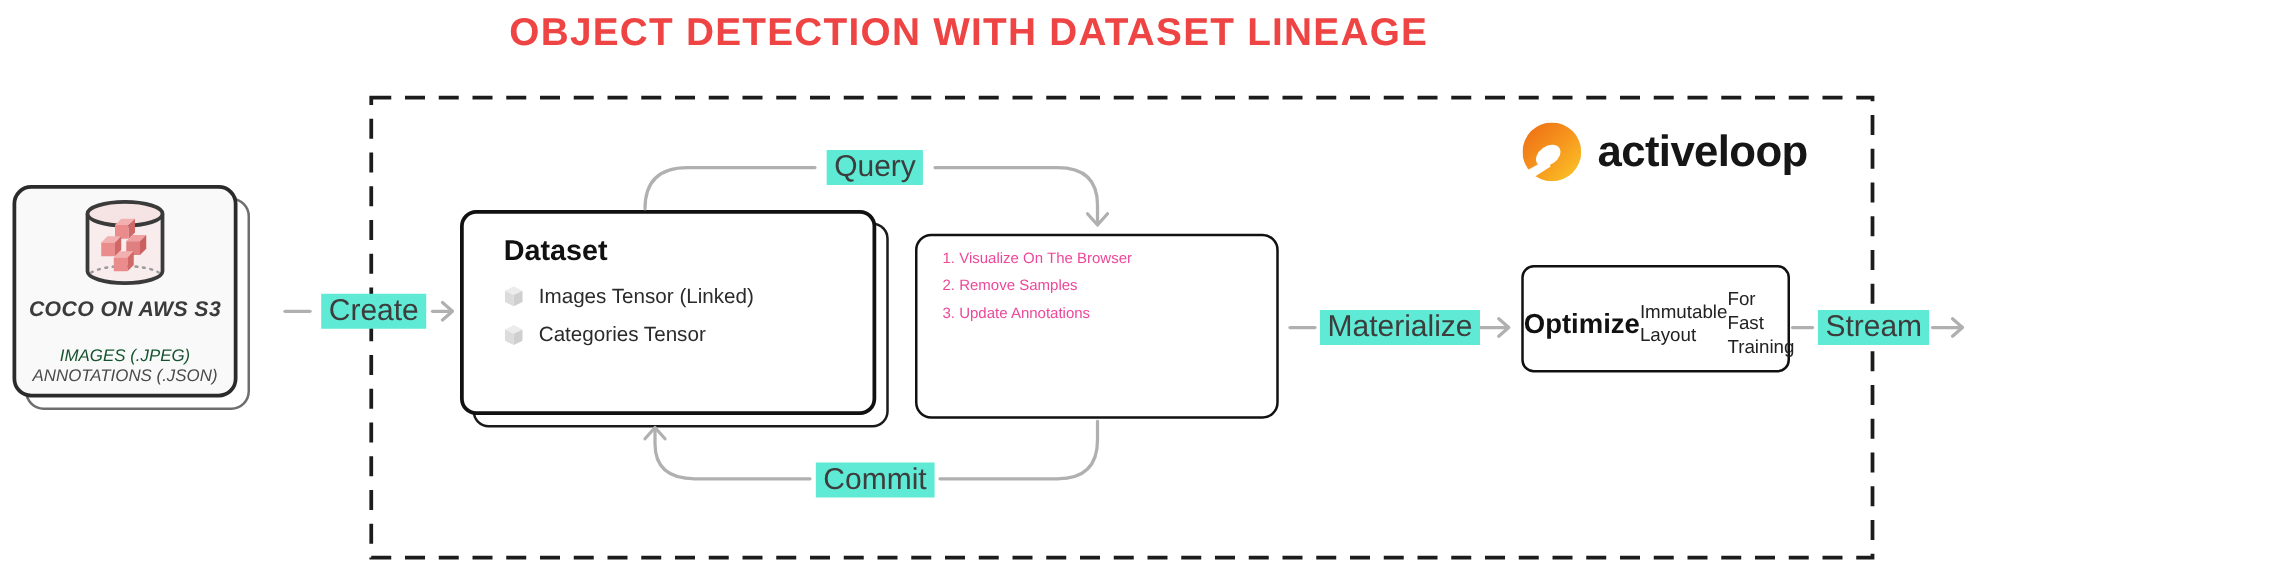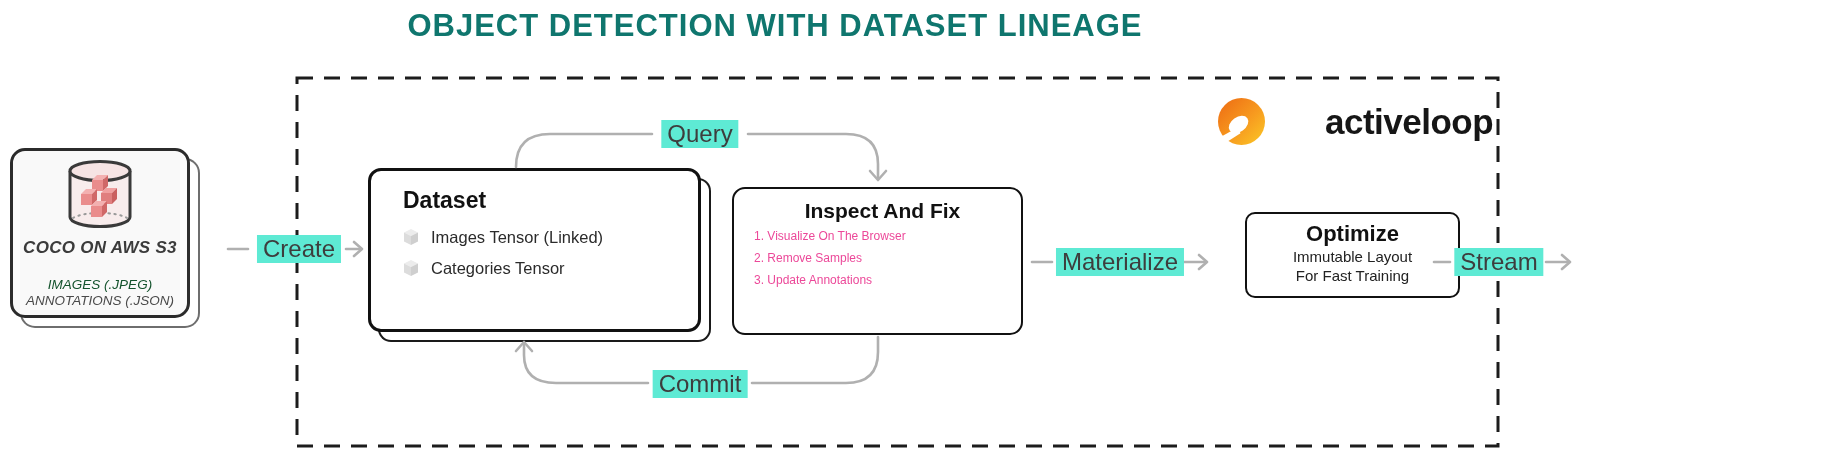--- a/index.html
+++ b/index.html
@@ -2,21 +2,21 @@
 <html><head>
 <meta charset="utf-8">
 <style>
   * { margin:0; padding:0; box-sizing:border-box; }
   body { background:#ffffff; font-family:"Liberation Sans", sans-serif; }
   #canvas { position:relative; width:1821px; height:461px; background:#ffffff; overflow:hidden; }
 
   .page-title {
     position:absolute; left:180px; top:8px; width:1190px;
     text-align:center; font-size:31px; font-weight:700; letter-spacing:1px;
-    color:#0f766e; z-index:3;
+    color:#ef4444; z-index:3;
   }
 
   
   .card { position:absolute; background:#ffffff; border:3px solid #111;
           border-radius:13px; z-index:1; }
   .stacked-dark  { box-shadow:10px 10px 0 -2px #ffffff, 10px 10px 0 0 #1a1a1a; }
   .stacked-gray  { box-shadow:10px 10px 0 -2px #ffffff, 10px 10px 0 0 #6e6e6e; }
 
   
   .endbox { background:#f9f9f9; border:3px solid #2b2b2b; border-radius:15px;
@@ -34,27 +34,27 @@
   .tensor-row { display:flex; align-items:center; gap:12px; height:31px; }
   .tensor-row span { font-size:16.5px; color:#2b2b2b; }
 
   
   #inspect-box { left:732px; top:187px; width:291px; height:148px; border-width:2.5px; padding:10px 10px 0 20px; }
   #inspect-box .box-title { font-size:21px; font-weight:700; color:#111; text-align:center; margin-bottom:6px; }
   .step-row { font-size:12px; color:#ec4899; height:22px; }
 
   
   #optimize-box { left:1217px; top:212px; width:215px; height:86px; border-width:2.5px; border-radius:10px;
-                  display:flex; flex-direction:column; align-items:center; padding-top:7px;margin-left:28px; }
+                  display:flex; flex-direction:row; align-items:center; padding-top:7px; }
   #optimize-box .box-title { font-size:22px; font-weight:700; color:#111; }
   #optimize-box .opt-line { font-size:15px; color:#222; line-height:19px; }
 
   
   .brand { position:absolute; left:1218px; top:98px; display:flex; align-items:center; gap:13px; z-index:3; }
-  .brand .wordmark { font-size:35px; font-weight:700; color:#161616; letter-spacing:-0.5px;margin-left:47px; }
+  .brand .wordmark { font-size:35px; font-weight:700; color:#161616; letter-spacing:-0.5px; }
 
   
   .flow-label { position:absolute; transform:translate(-50%,-50%); font-size:24px; font-weight:400;
                 color:#3d3d3d; background:#5eead4; padding:0 6px; z-index:3; white-space:nowrap; }
 
   
   #overlay { position:absolute; left:0; top:0; z-index:2; pointer-events:none; }
 </style>
 </head>
 <body>
@@ -147,21 +147,20 @@
       <svg width="16" height="17" viewBox="0 0 16 17">
         <polygon points="8,0 15,3.5 8,7 1,3.5" fill="#ececec"></polygon>
         <polygon points="1,3.5 8,7 8,16 1,12.5" fill="#dcdcdc"></polygon>
         <polygon points="15,3.5 8,7 8,16 15,12.5" fill="#cfcfcf"></polygon>
       </svg>
       <span>Categories Tensor</span>
     </div>
   </div>
 
   <div id="inspect-box" class="card">
-    <div class="box-title">Inspect And Fix</div>
     <div class="step-row">1. Visualize On The Browser</div>
     <div class="step-row">2. Remove Samples</div>
     <div class="step-row">3. Update Annotations</div>
   </div>
 
   <div id="optimize-box" class="card">
     <div class="box-title">Optimize</div>
     <div class="opt-line">Immutable Layout</div>
     <div class="opt-line">For Fast Training</div>
   </div>

